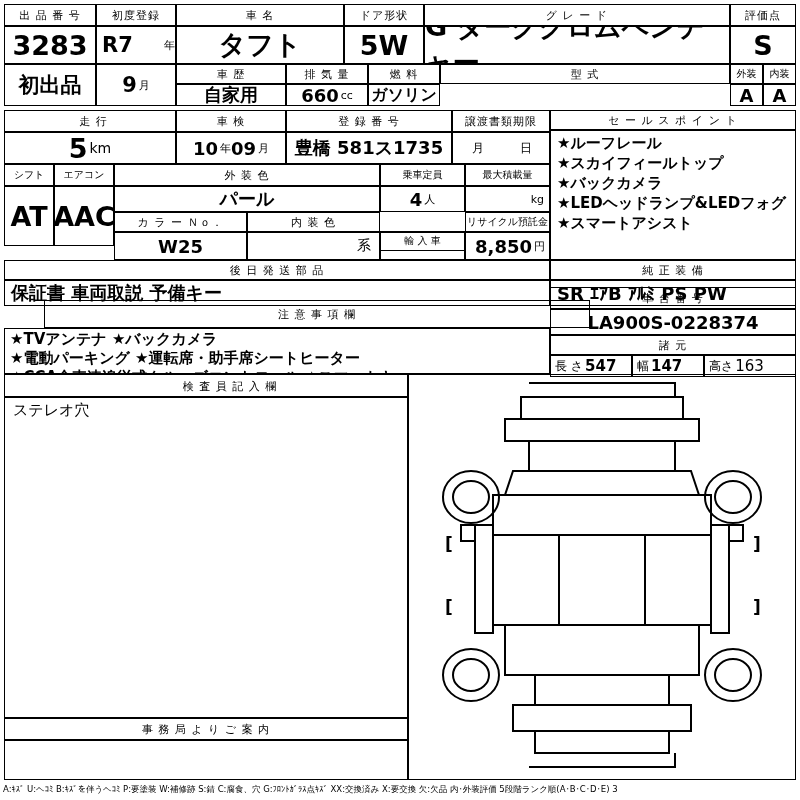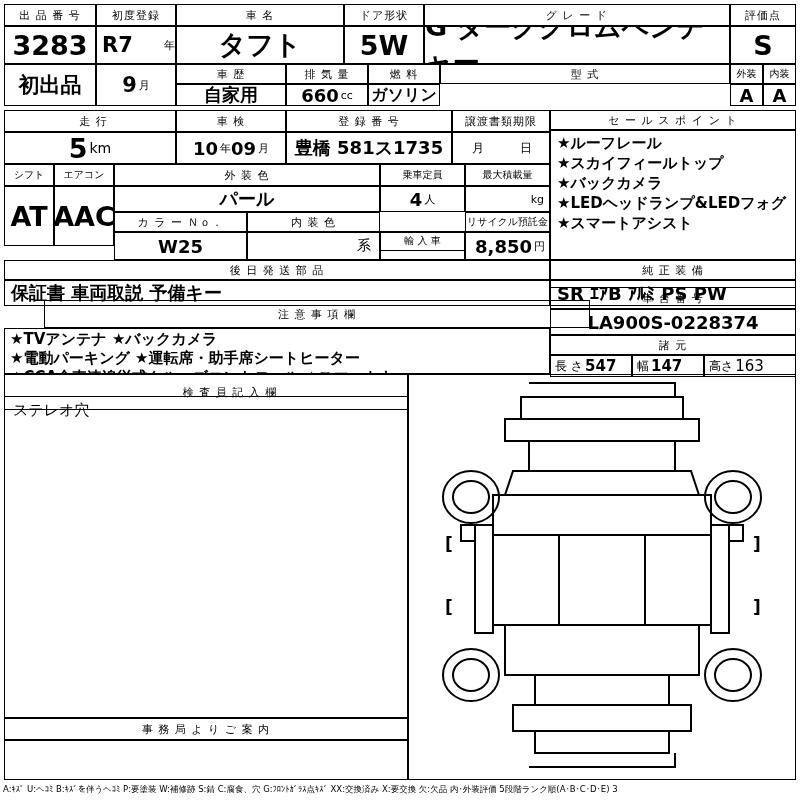--- a/index.html
+++ b/index.html
@@ -268,21 +268,21 @@
   </div>
   <div class="cell row" style="left:632px;top:355px;width:72px;height:22px;justify-content:flex-start;padding-left:4px;">
     <span class="pref">幅</span>
     <span style="font-size:15px;font-weight:bold;">147</span>
   </div>
   <div class="cell row" style="left:704px;top:355px;width:92px;height:22px;justify-content:flex-start;padding-left:4px;">
     <span class="pref">高さ</span>
     <span style="font-size:15px;font-weight:normal;">163</span>
   </div>
 
-  <div class="cell" style="left:4px;top:374px;width:404px;height:36px;padding-left:48px;">
+  <div class="cell" style="left:4px;top:374px;width:404px;height:24px;padding-left:48px;">
     <span class="lbl-sm">検 査 員 記 入 欄</span>
   </div>
   <div class="cell" style="left:4px;top:396px;width:404px;height:322px;align-items:flex-start;justify-content:flex-start;">
     <span style="font-size:15px;padding:4px 0 0 8px;">ステレオ穴</span>
   </div>
 
   <div class="cell" style="left:4px;top:718px;width:404px;height:22px;">
     <span class="lbl-sm">事 務 局 よ り ご 案 内</span>
   </div>
   <div class="cell" style="left:4px;top:740px;width:404px;height:40px;"></div>

